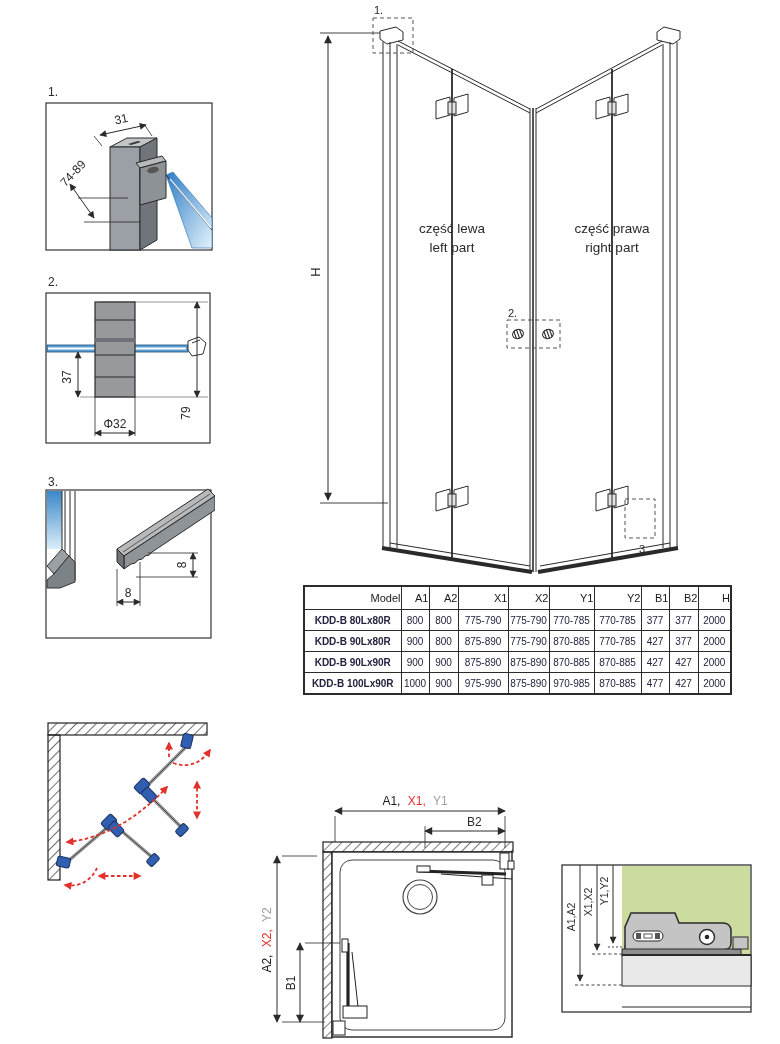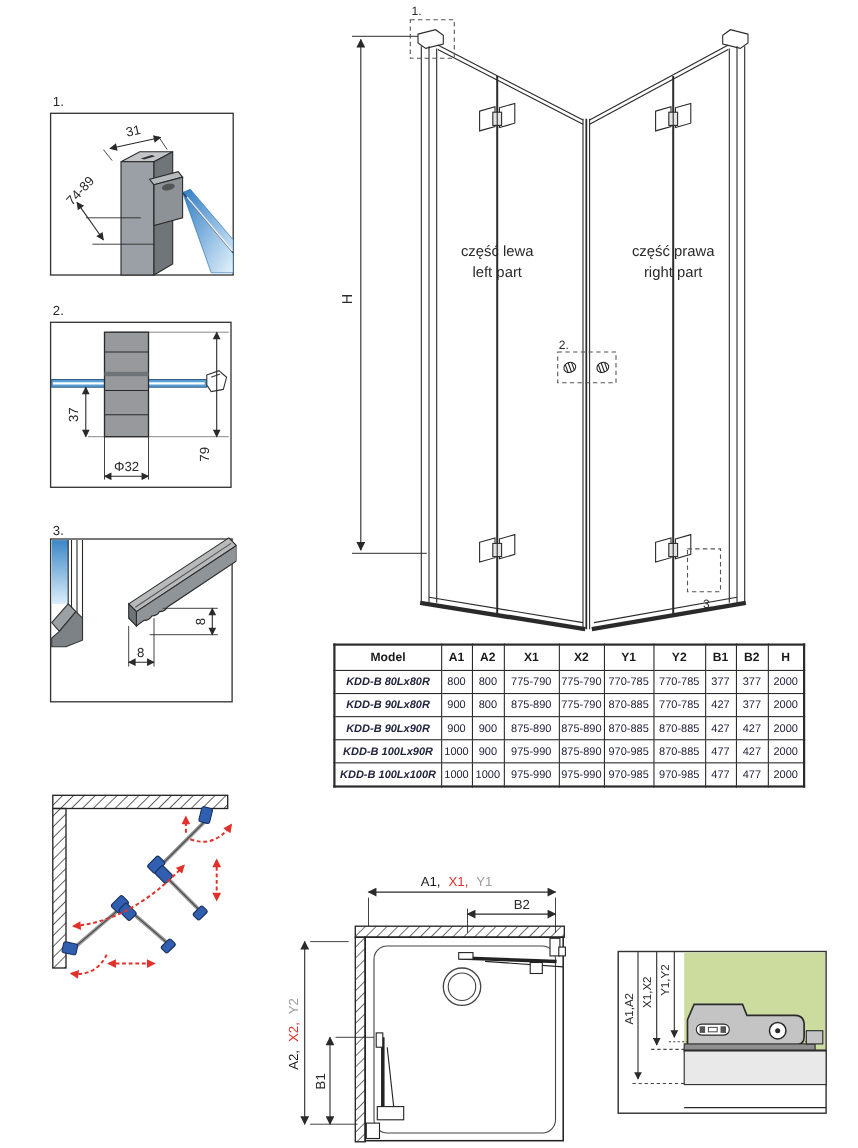--- a/index.html
+++ b/index.html
@@ -4,23 +4,23 @@
 <style>
   html,body{margin:0;padding:0;background:#fff;}
   #page{position:relative;width:780px;height:1044px;background:#fff;overflow:hidden;
         font-family:"Liberation Sans",sans-serif;}
   .abs{position:absolute;}
   svg text{font-family:"Liberation Sans",sans-serif;fill:#2a2a2a;}
   
   table.spec{border-collapse:collapse;table-layout:fixed;width:427px;border:2px solid #2b2b2b;}
   table.spec th,table.spec td{border:1px solid #2b2b2b;text-align:center;vertical-align:middle;
         padding:0;overflow:hidden;white-space:nowrap;}
-  table.spec th{height:22px;font-size:11px;font-weight:bold;color:#1a1a1a;}
+  table.spec th{height:22px;font-size:11px;font-weight:normal;color:#1a1a1a;text-align:right;}
   table.spec td{height:20px;font-size:10px;color:#23233f;}
-  td.model{font-weight:bold;font-style:italic;color:#0d0d0d;font-size:10px;}
+  td.model{font-weight:bold;color:#0d0d0d;font-size:10px;}
   .c-red{color:#e2312b;}
   .c-gray{color:#9d9d9c;}
   .c-blue{color:#1d4f9e;}
 </style>
 </head>
 <body>
 
 <div id="page">
 
   <svg class="abs" style="left:40px;top:80px" width="175" height="175" viewBox="0 0 175 175">
@@ -296,32 +296,20 @@
         <td>1000</td>
         <td>900</td>
         <td>975-990</td>
         <td>875-890</td>
         <td>970-985</td>
         <td>870-885</td>
         <td>477</td>
         <td>427</td>
         <td>2000</td>
       </tr>
-      <tr>
-        <td class="model">KDD-B 100Lx100R</td>
-        <td>1000</td>
-        <td>1000</td>
-        <td>975-990</td>
-        <td>975-990</td>
-        <td>970-985</td>
-        <td>970-985</td>
-        <td>477</td>
-        <td>477</td>
-        <td>2000</td>
-      </tr>
     </tbody>
       </table>
   </div>
 
   <svg class="abs" style="left:25px;top:705px" width="230" height="250" viewBox="0 0 230 250">
     <defs>
       <marker id="ar" viewBox="0 0 10 10" refX="8" refY="5" markerWidth="9" markerHeight="8" orient="auto-start-reverse" markerUnits="userSpaceOnUse">
           <path d="M0,0L10,5L0,10Z" fill="#e2312b"></path>
         </marker>
       <pattern id="hcn" width="7" height="7" patternUnits="userSpaceOnUse" patternTransform="rotate(45)">

